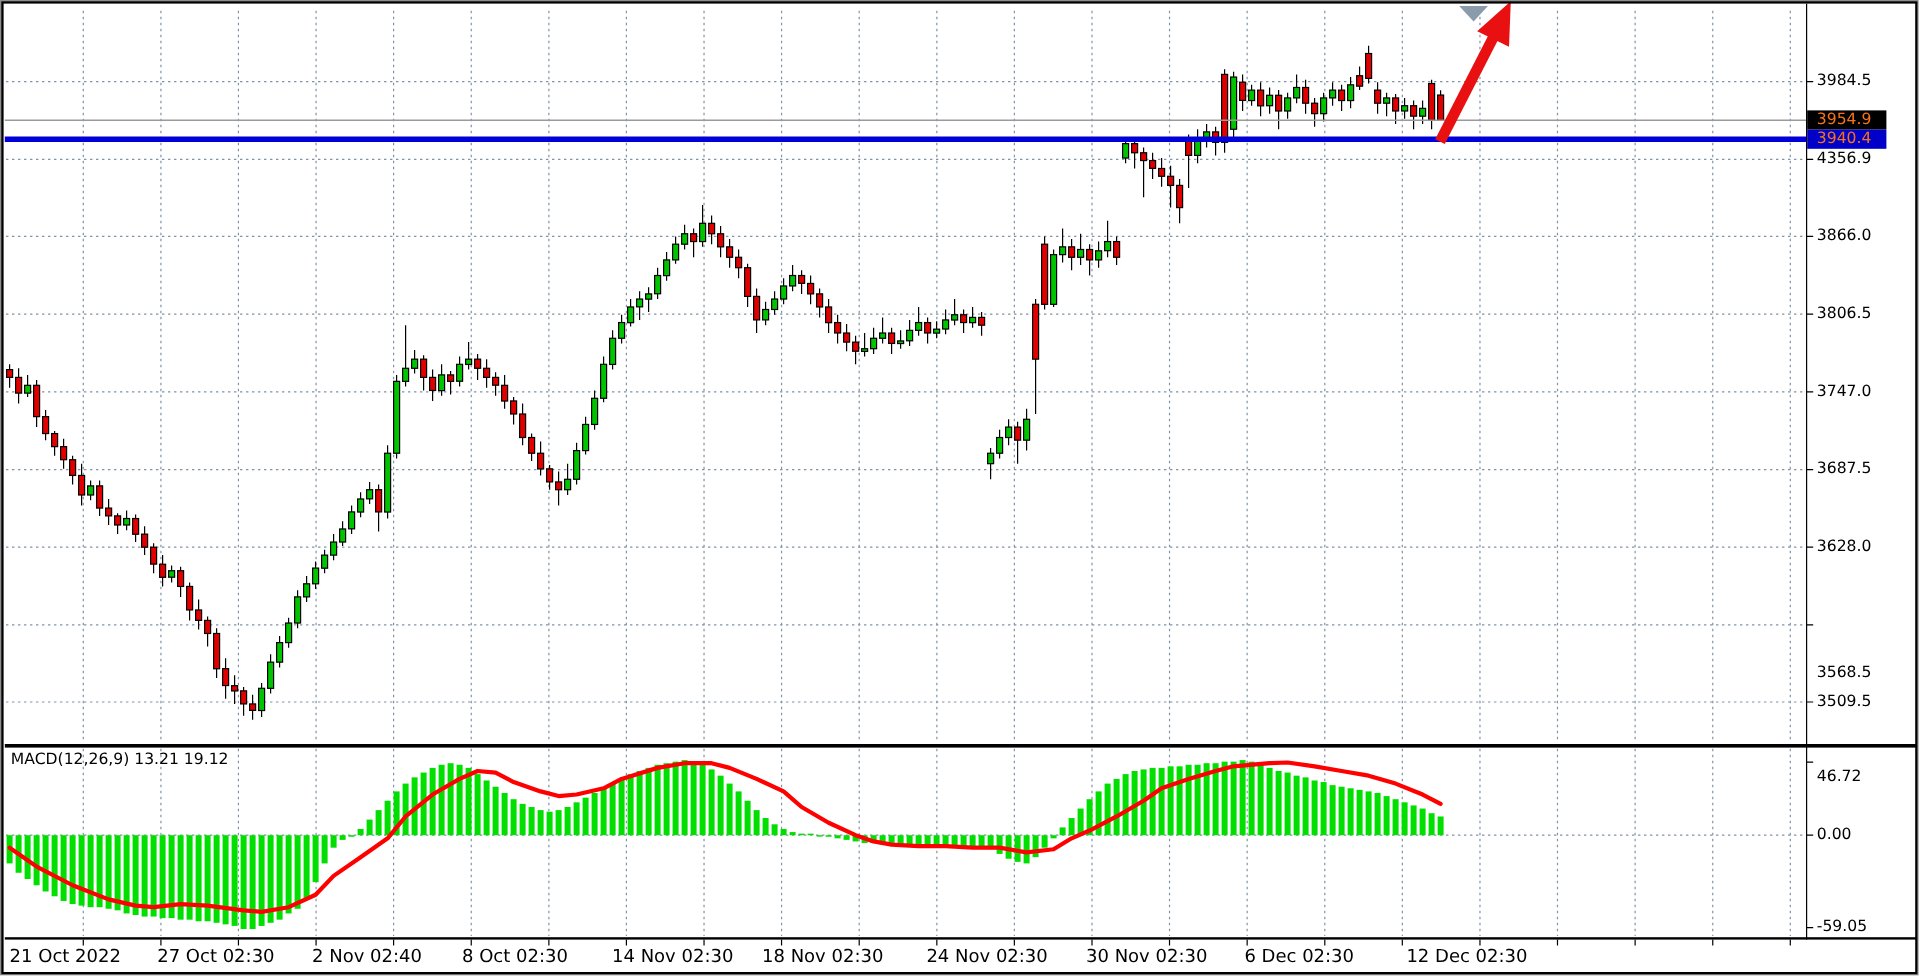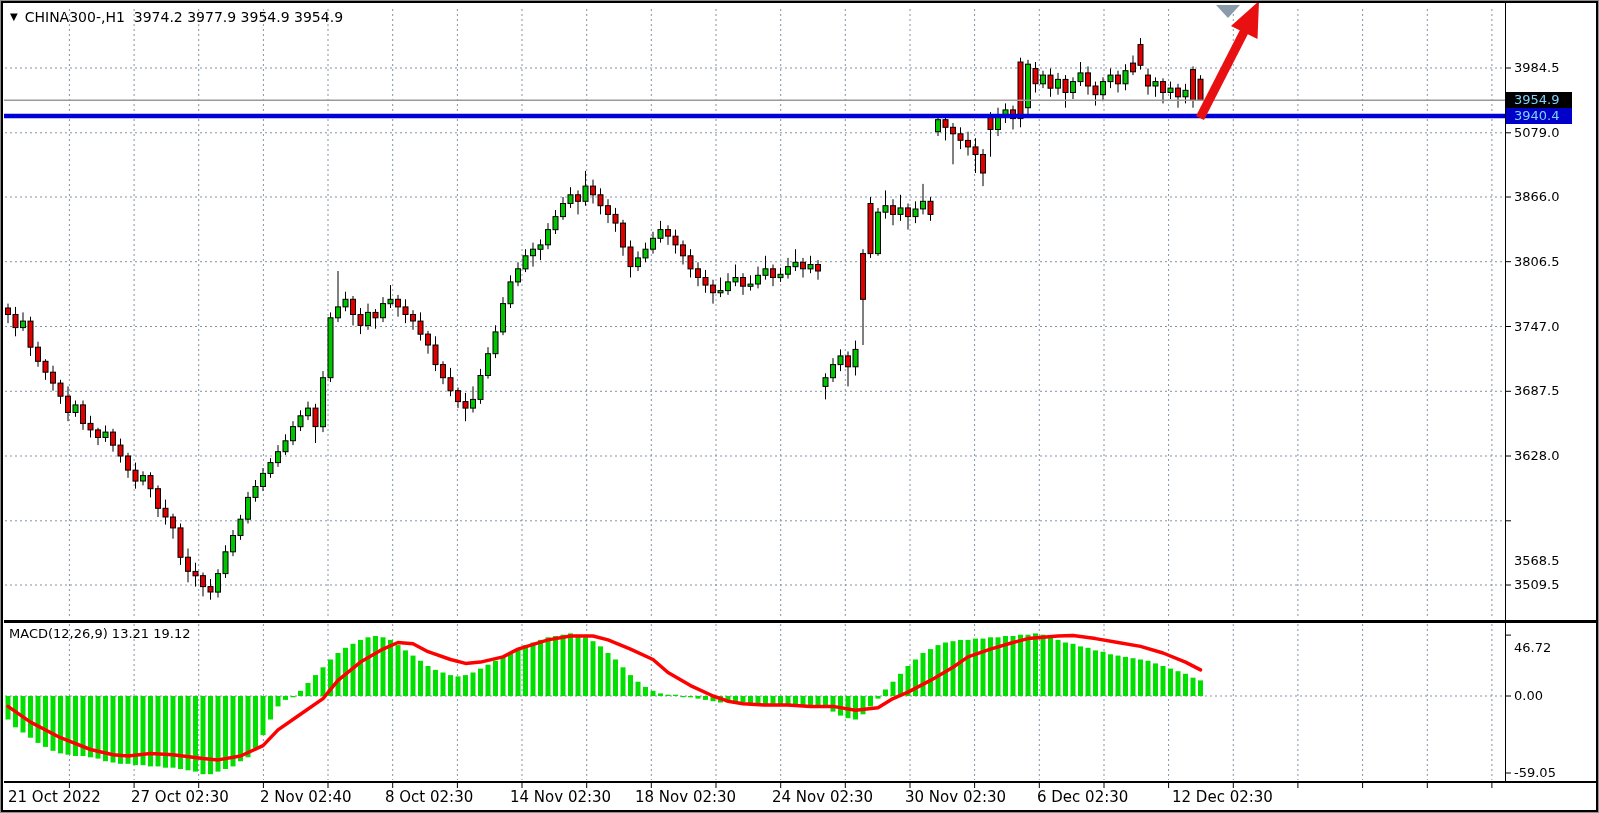--- a/index.html
+++ b/index.html
@@ -6,21 +6,21 @@
   #window{position:relative;width:1599px;height:813px;background:#ffffff;overflow:hidden;
           font-family:"DejaVu Sans","Liberation Sans",sans-serif;}
   .abs{position:absolute;}
   #outer-frame{inset:0;border:1px solid #8e8e8e;pointer-events:none;z-index:40;}
   #inner-frame{inset:1px;border:2px solid #000;pointer-events:none;z-index:40;}
   #chart-svg{left:0;top:0;z-index:5;}
   #title-bar{left:10px;top:9px;z-index:20;font-size:14px;color:#000;white-space:pre;}
   #title-bar .arrow{font-size:10px;vertical-align:2px;margin-right:7px;}
   #macd-label{left:9px;top:626px;z-index:20;font-size:13px;color:#000;}
   .plabel{left:1514px;height:16px;line-height:16px;font-size:13px;color:#000;z-index:20;white-space:nowrap;}
-  .badge{left:1506px;width:58px;height:16px;line-height:16px;font-size:13px;color:#7dd3fc;
+  .badge{left:1506px;width:58px;height:16px;line-height:16px;font-size:13px;color:#f97316;
          padding-left:8px;z-index:22;}
   .tlabel{top:788px;font-size:15px;color:#000;z-index:20;white-space:nowrap;}
   .sep{background:#000;z-index:15;}
 </style>
 </head>
 <body>
 
 <div id="window">
 
   <svg id="chart-svg" class="abs" width="1599" height="813">
@@ -606,31 +606,30 @@
         <rect x="1198.0" y="680.4" width="5" height="15.6" fill="#00DF00"></rect>
       </g>
       <polyline points="8.0,706.4 30.5,722.1 60.5,737.7 90.5,749.5 113.0,754.7 128.0,756.0 150.5,753.4 173.0,754.7 203.0,758.6 218.0,759.9 240.5,756.0 263.0,745.6 278.0,729.9 300.5,714.3 323.0,698.6 338.0,680.4 360.5,662.1 383.0,649.1 398.0,642.5 413.0,643.8 428.0,651.7 450.5,659.5 465.5,663.4 480.5,662.1 503.0,656.9 518.0,649.1 548.0,639.9 570.5,636.0 593.0,636.0 608.0,639.9 630.5,649.1 653.0,659.5 668.0,672.5 690.5,685.6 713.0,696.0 728.0,701.2 743.0,703.8 765.5,705.1 788.0,705.1 810.5,706.4 833.0,706.4 855.5,710.3 878.0,707.7 893.0,698.6 908.0,692.1 930.5,680.4 953.0,667.3 968.0,656.9 990.5,649.1 1013.0,642.5 1028.0,638.6 1058.0,636.0 1073.0,635.4 1095.5,638.6 1118.0,642.5 1140.5,646.4 1163.0,653.0 1185.5,662.1 1200.5,669.9" fill="none" stroke="#FF0000" stroke-width="3.5" stroke-linejoin="round" stroke-linecap="round"></polyline>
       <polygon points="1216,5 1240,5 1228,18" fill="#8A9BAC"></polygon>
       <g>
   <line x1="1200" y1="118" x2="1246" y2="28" stroke="#E81010" stroke-width="9"></line>
   <polygon points="1259,1 1257.5,39 1231,26" fill="#E81010"></polygon>
       </g>
     </svg>
 
-  <div id="title-bar" class="abs"><span class="arrow">▼</span><span>CHINA300-,H1</span><span>  </span><span>3974.2 3977.9 3954.9 3954.9</span></div>
 
   <div id="macd-label" class="abs">MACD(12,26,9) 13.21 19.12</div>
 
   <div class="abs sep" style="left:4px;top:620px;width:1593px;height:3px;"></div>
   <div class="abs sep" style="left:4px;top:781px;width:1593px;height:2px;"></div>
   <div class="abs sep" style="left:1505px;top:3px;width:1px;height:780px;"></div>
 
   <div id="price-labels">
       <div class="abs plabel" style="top: 60px;">3984.5</div>
-      <div class="abs plabel" style="top: 125px;">5079.0</div>
+      <div class="abs plabel" style="top: 125px;">4356.9</div>
       <div class="abs plabel" style="top: 189px;">3866.0</div>
       <div class="abs plabel" style="top: 254px;">3806.5</div>
       <div class="abs plabel" style="top: 319px;">3747.0</div>
       <div class="abs plabel" style="top: 383px;">3687.5</div>
       <div class="abs plabel" style="top: 448px;">3628.0</div>
       <div class="abs plabel" style="top: 513px; margin-top: 40px;">3568.5</div>
       <div class="abs plabel" style="top: 577px;">3509.5</div>
       <div class="abs plabel" style="top: 640px;">46.72</div>
       <div class="abs plabel" style="top: 688px;">0.00</div>
       <div class="abs plabel" style="top: 765px;">-59.05</div>

